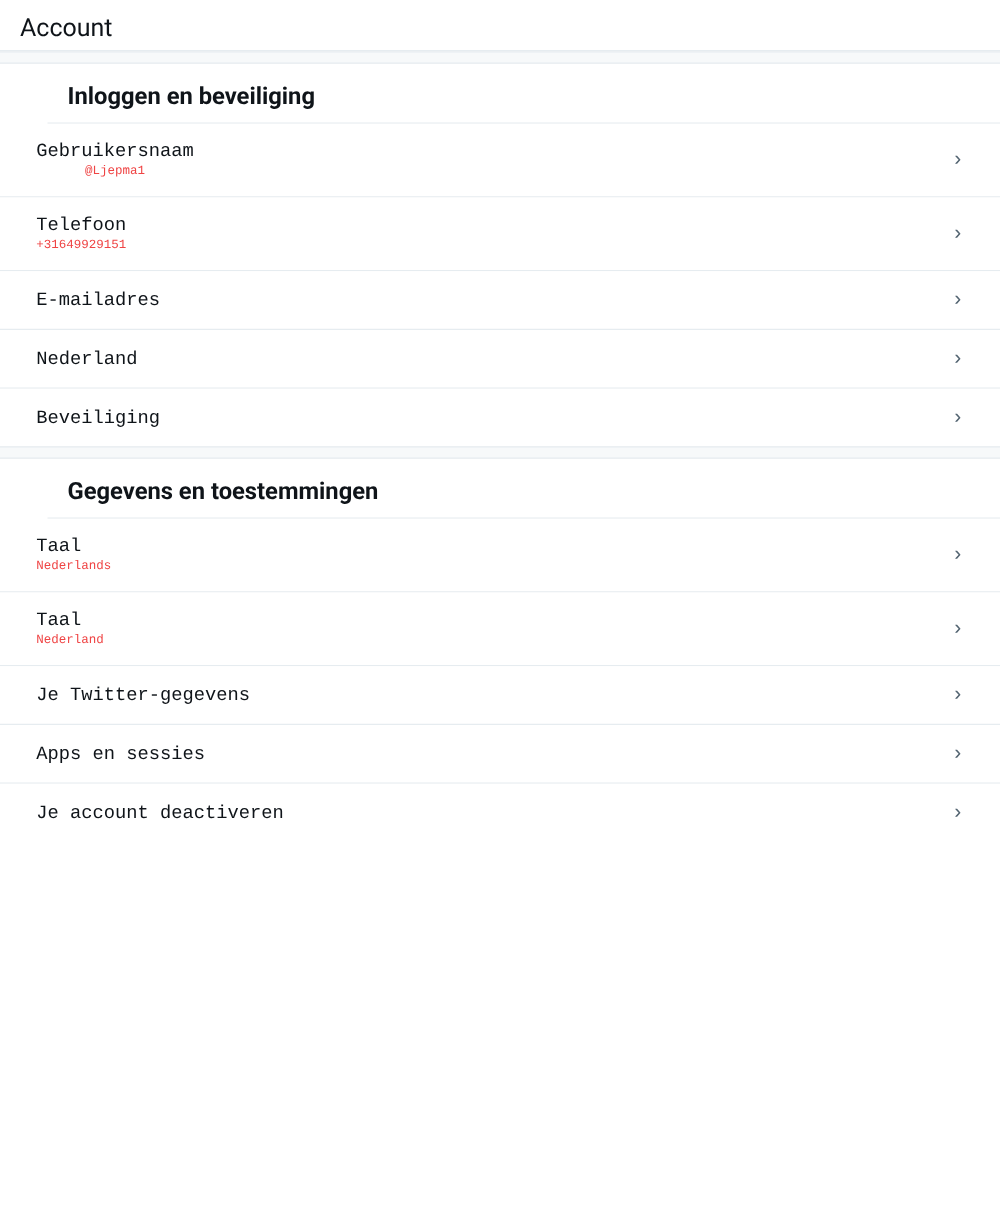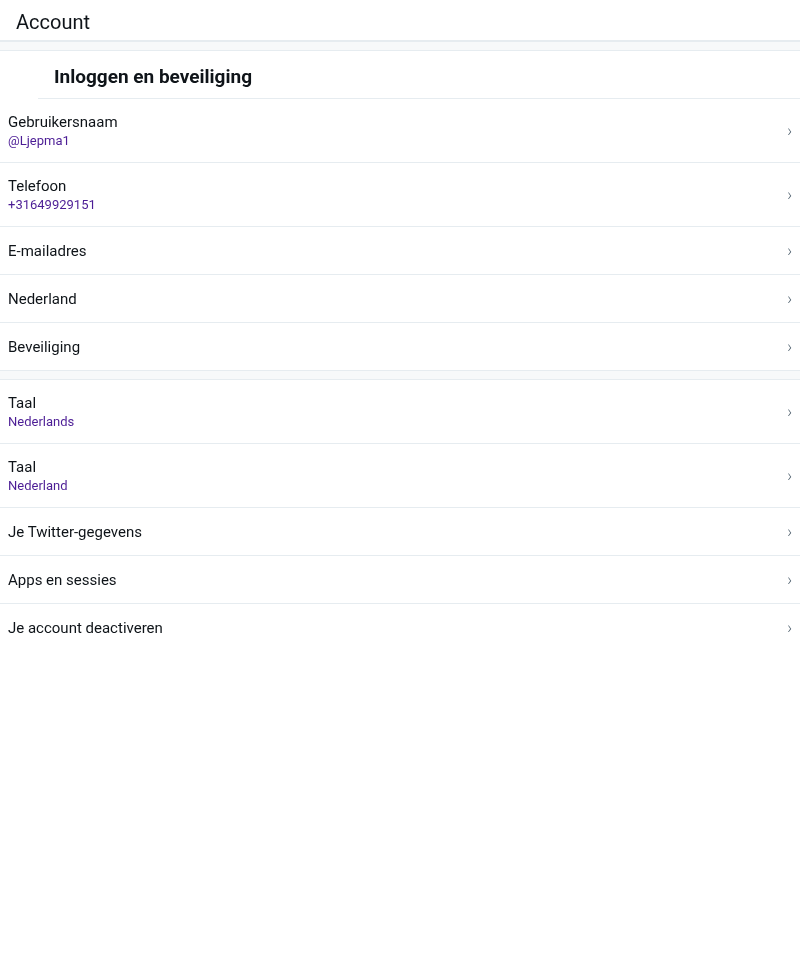--- a/index.html
+++ b/index.html
@@ -35,41 +35,43 @@
       height: 10px;
       background-color: #f7f9fa;
       border-top: 1px solid #e6ecf0;
       border-bottom: 1px solid #e6ecf0;
     }
 
     .menu-item {
       display: flex;
       align-items: center;
       justify-content: space-between;
-      padding: 14px 8px;
+      padding: 14px 29px;
       border-bottom: 1px solid #e6ecf0;
       cursor: pointer;
       background: #ffffff;
+      font-family: Liberation Mono, monospace;
     }
 
     .menu-item-content {
       display: flex;
       flex-direction: column;
     }
 
     .menu-item-label {
       font-size: 15px;
       color: #0f1419;
       font-weight: 400;
     }
 
     .menu-item-sublabel {
-      font-size: 13px;
-      color: #4c1d95;
+      font-size: 10px;
+      color: #ef4444;
       margin-top: 2px;
+      text-align: center;
     }
 
     .chevron {
       color: #536471;
       font-size: 16px;
       font-weight: 300;
     }
 
     .last-item {
       border-bottom: none;
@@ -112,20 +114,21 @@
       </div>
       <span class="chevron">›</span>
     </div>
     <div class="menu-item last-item">
       <div class="menu-item-content">
         <span class="menu-item-label">Beveiliging</span>
       </div>
       <span class="chevron">›</span>
     </div>
     <div class="section-divider"></div>
+    <div class="section-header">Gegevens en toestemmingen</div>
     <div class="menu-item">
       <div class="menu-item-content">
         <span class="menu-item-label">Taal</span>
         <span class="menu-item-sublabel">Nederlands</span>
       </div>
       <span class="chevron">›</span>
     </div>
     <div class="menu-item">
       <div class="menu-item-content">
         <span class="menu-item-label">Taal</span>

